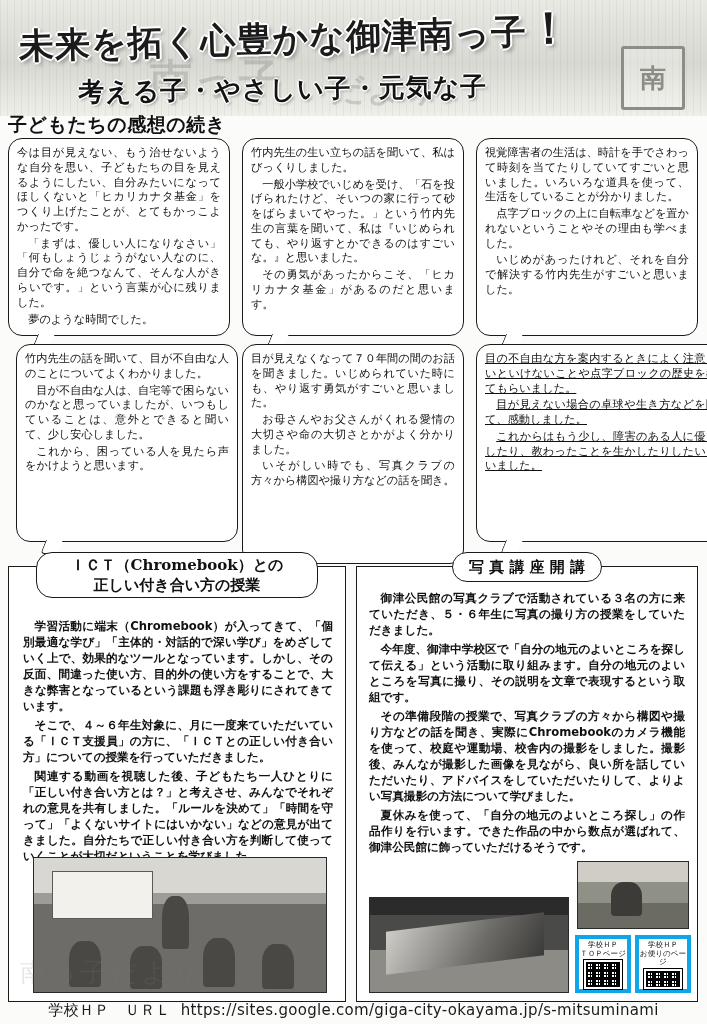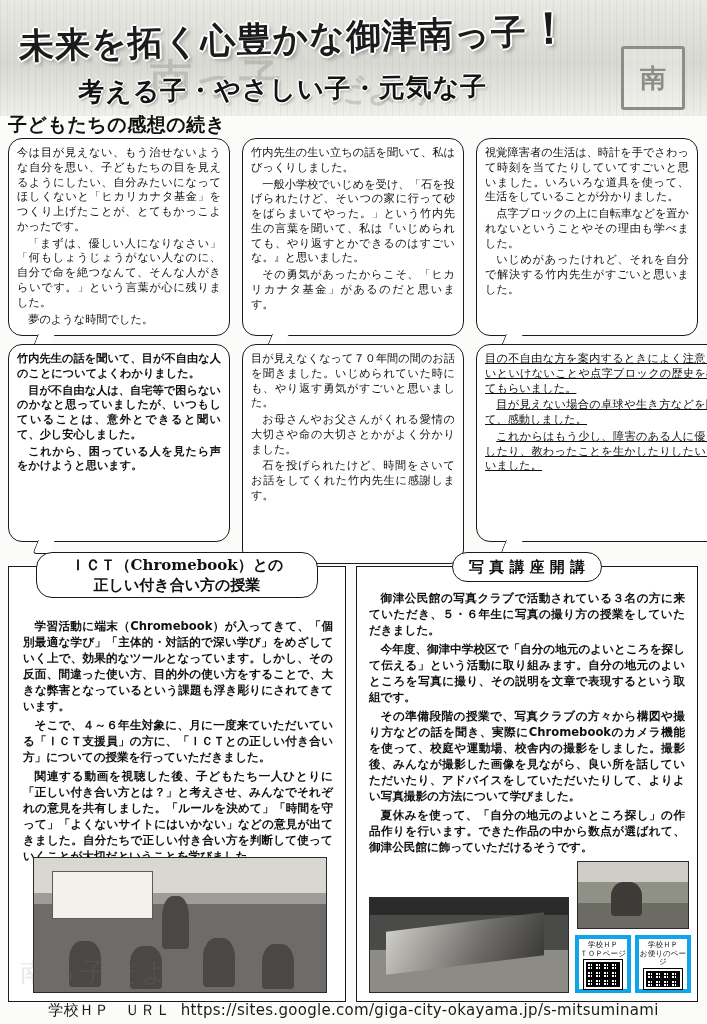--- a/index.html
+++ b/index.html
@@ -316,31 +316,31 @@
     <div class="tail b"></div>
   </div>
 
   <div class="bubble" style="left:476px; top:138px; width:222px; height:198px;">
     <p class="noind">視覚障害者の生活は、時計を手でさわって時刻を当てたりしていてすごいと思いました。いろいろな道具を使って、生活をしていることが分かりました。</p>
     <p>点字ブロックの上に自転車などを置かれないということやその理由も学べました。</p>
     <p>いじめがあったけれど、それを自分で解決する竹内先生がすごいと思いました。</p>
     <div class="tail b"></div>
   </div>
 
-  <div class="bubble" style="left:8px; top:344px; width:222px; height:198px;font-weight:bold;">
+  <div class="bubble" style="left:16px; top:344px; width:222px; height:198px;">
     <p class="noind">竹内先生の話を聞いて、目が不自由な人のことについてよくわかりました。</p>
     <p>目が不自由な人は、自宅等で困らないのかなと思っていましたが、いつもしていることは、意外とできると聞いて、少し安心しました。</p>
     <p>これから、困っている人を見たら声をかけようと思います。</p>
     <div class="tail b"></div>
   </div>
 
   <div class="bubble" style="left:242px; top:344px; width:222px; height:220px;">
     <p class="noind">目が見えなくなって７０年間の間のお話を聞きました。いじめられていた時にも、やり返す勇気がすごいと思いました。</p>
     <p>お母さんやお父さんがくれる愛情の大切さや命の大切さとかがよく分かりました。</p>
-    <p>石を投げられたけど、時間をさいてお話をしてくれた竹内先生に感謝します。</p>
+    <p>いそがしい時でも、写真クラブの方々から構図や撮り方などの話を聞き。</p>
     <div class="tail b"></div>
   </div>
 
   <div class="bubble" style="left:476px; top:344px; width:262px; height:198px;text-decoration:underline;">
     <p class="noind">目の不自由な方を案内するときによく注意しないといけないことや点字ブロックの歴史を教えてもらいました。</p>
     <p>目が見えない場合の卓球や生き方などを聞いて、感動しました。</p>
     <p>これからはもう少し、障害のある人に優しくしたり、教わったことを生かしたりしたいと思いました。</p>
     <div class="tail b"></div>
   </div>
 

